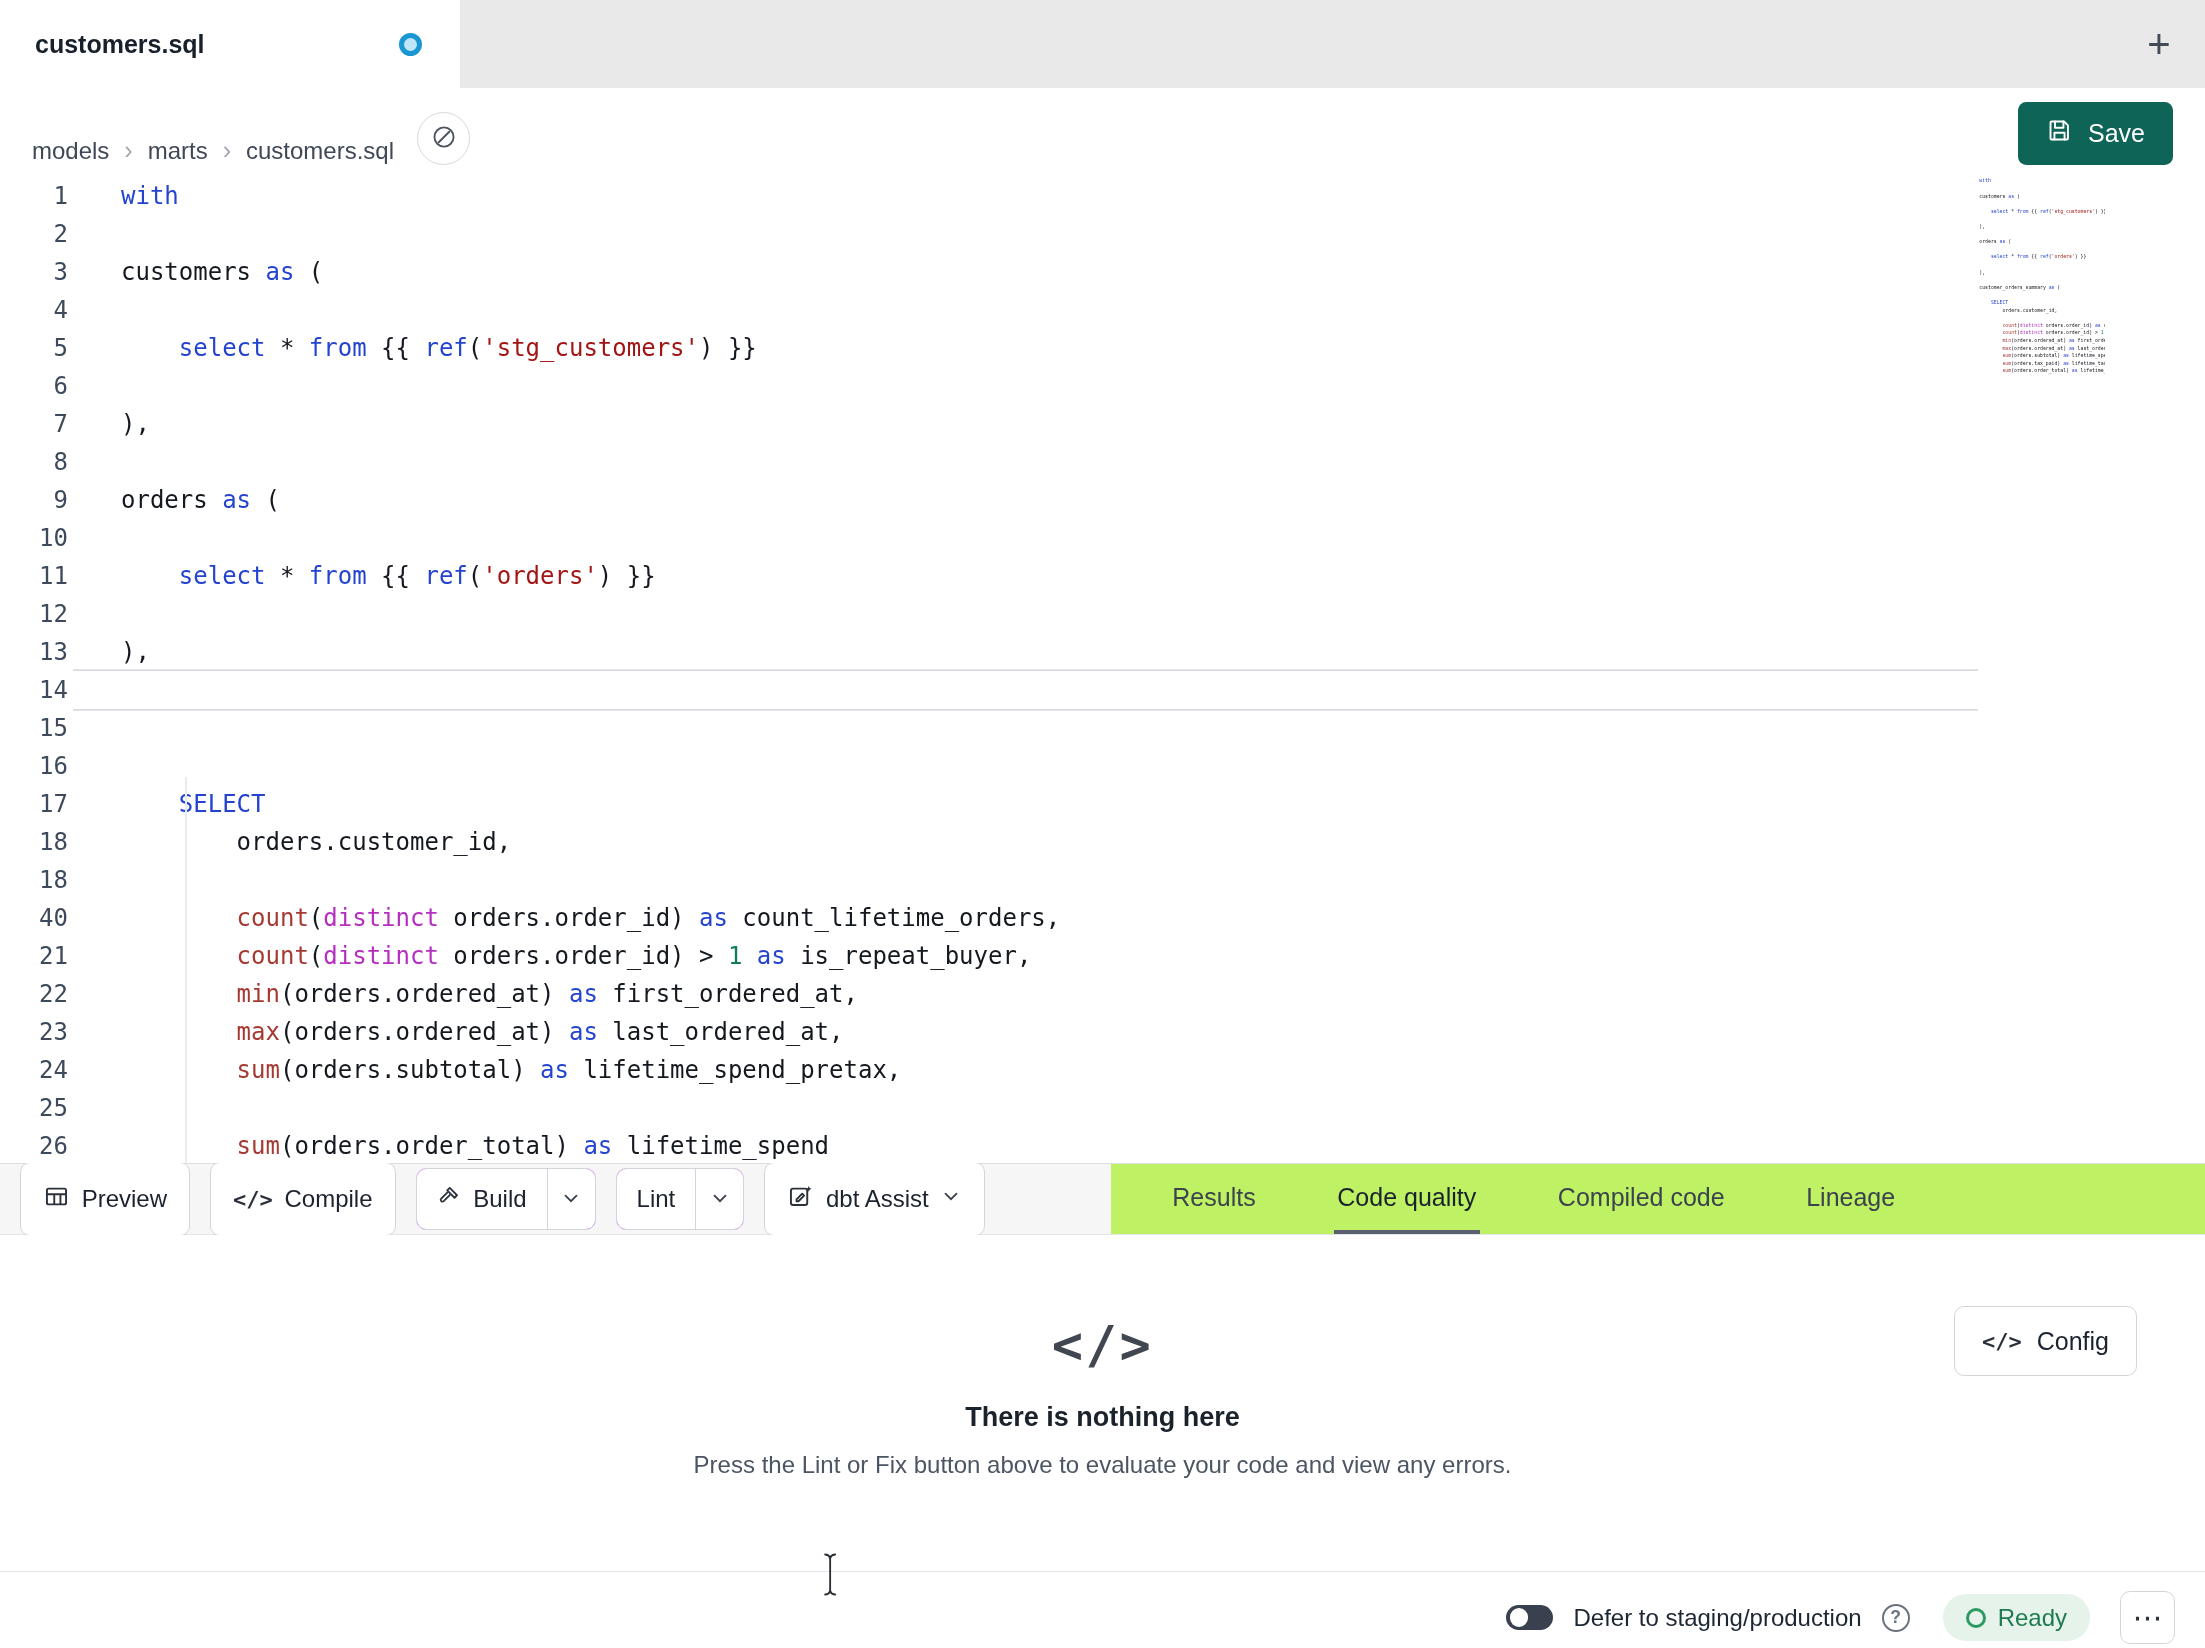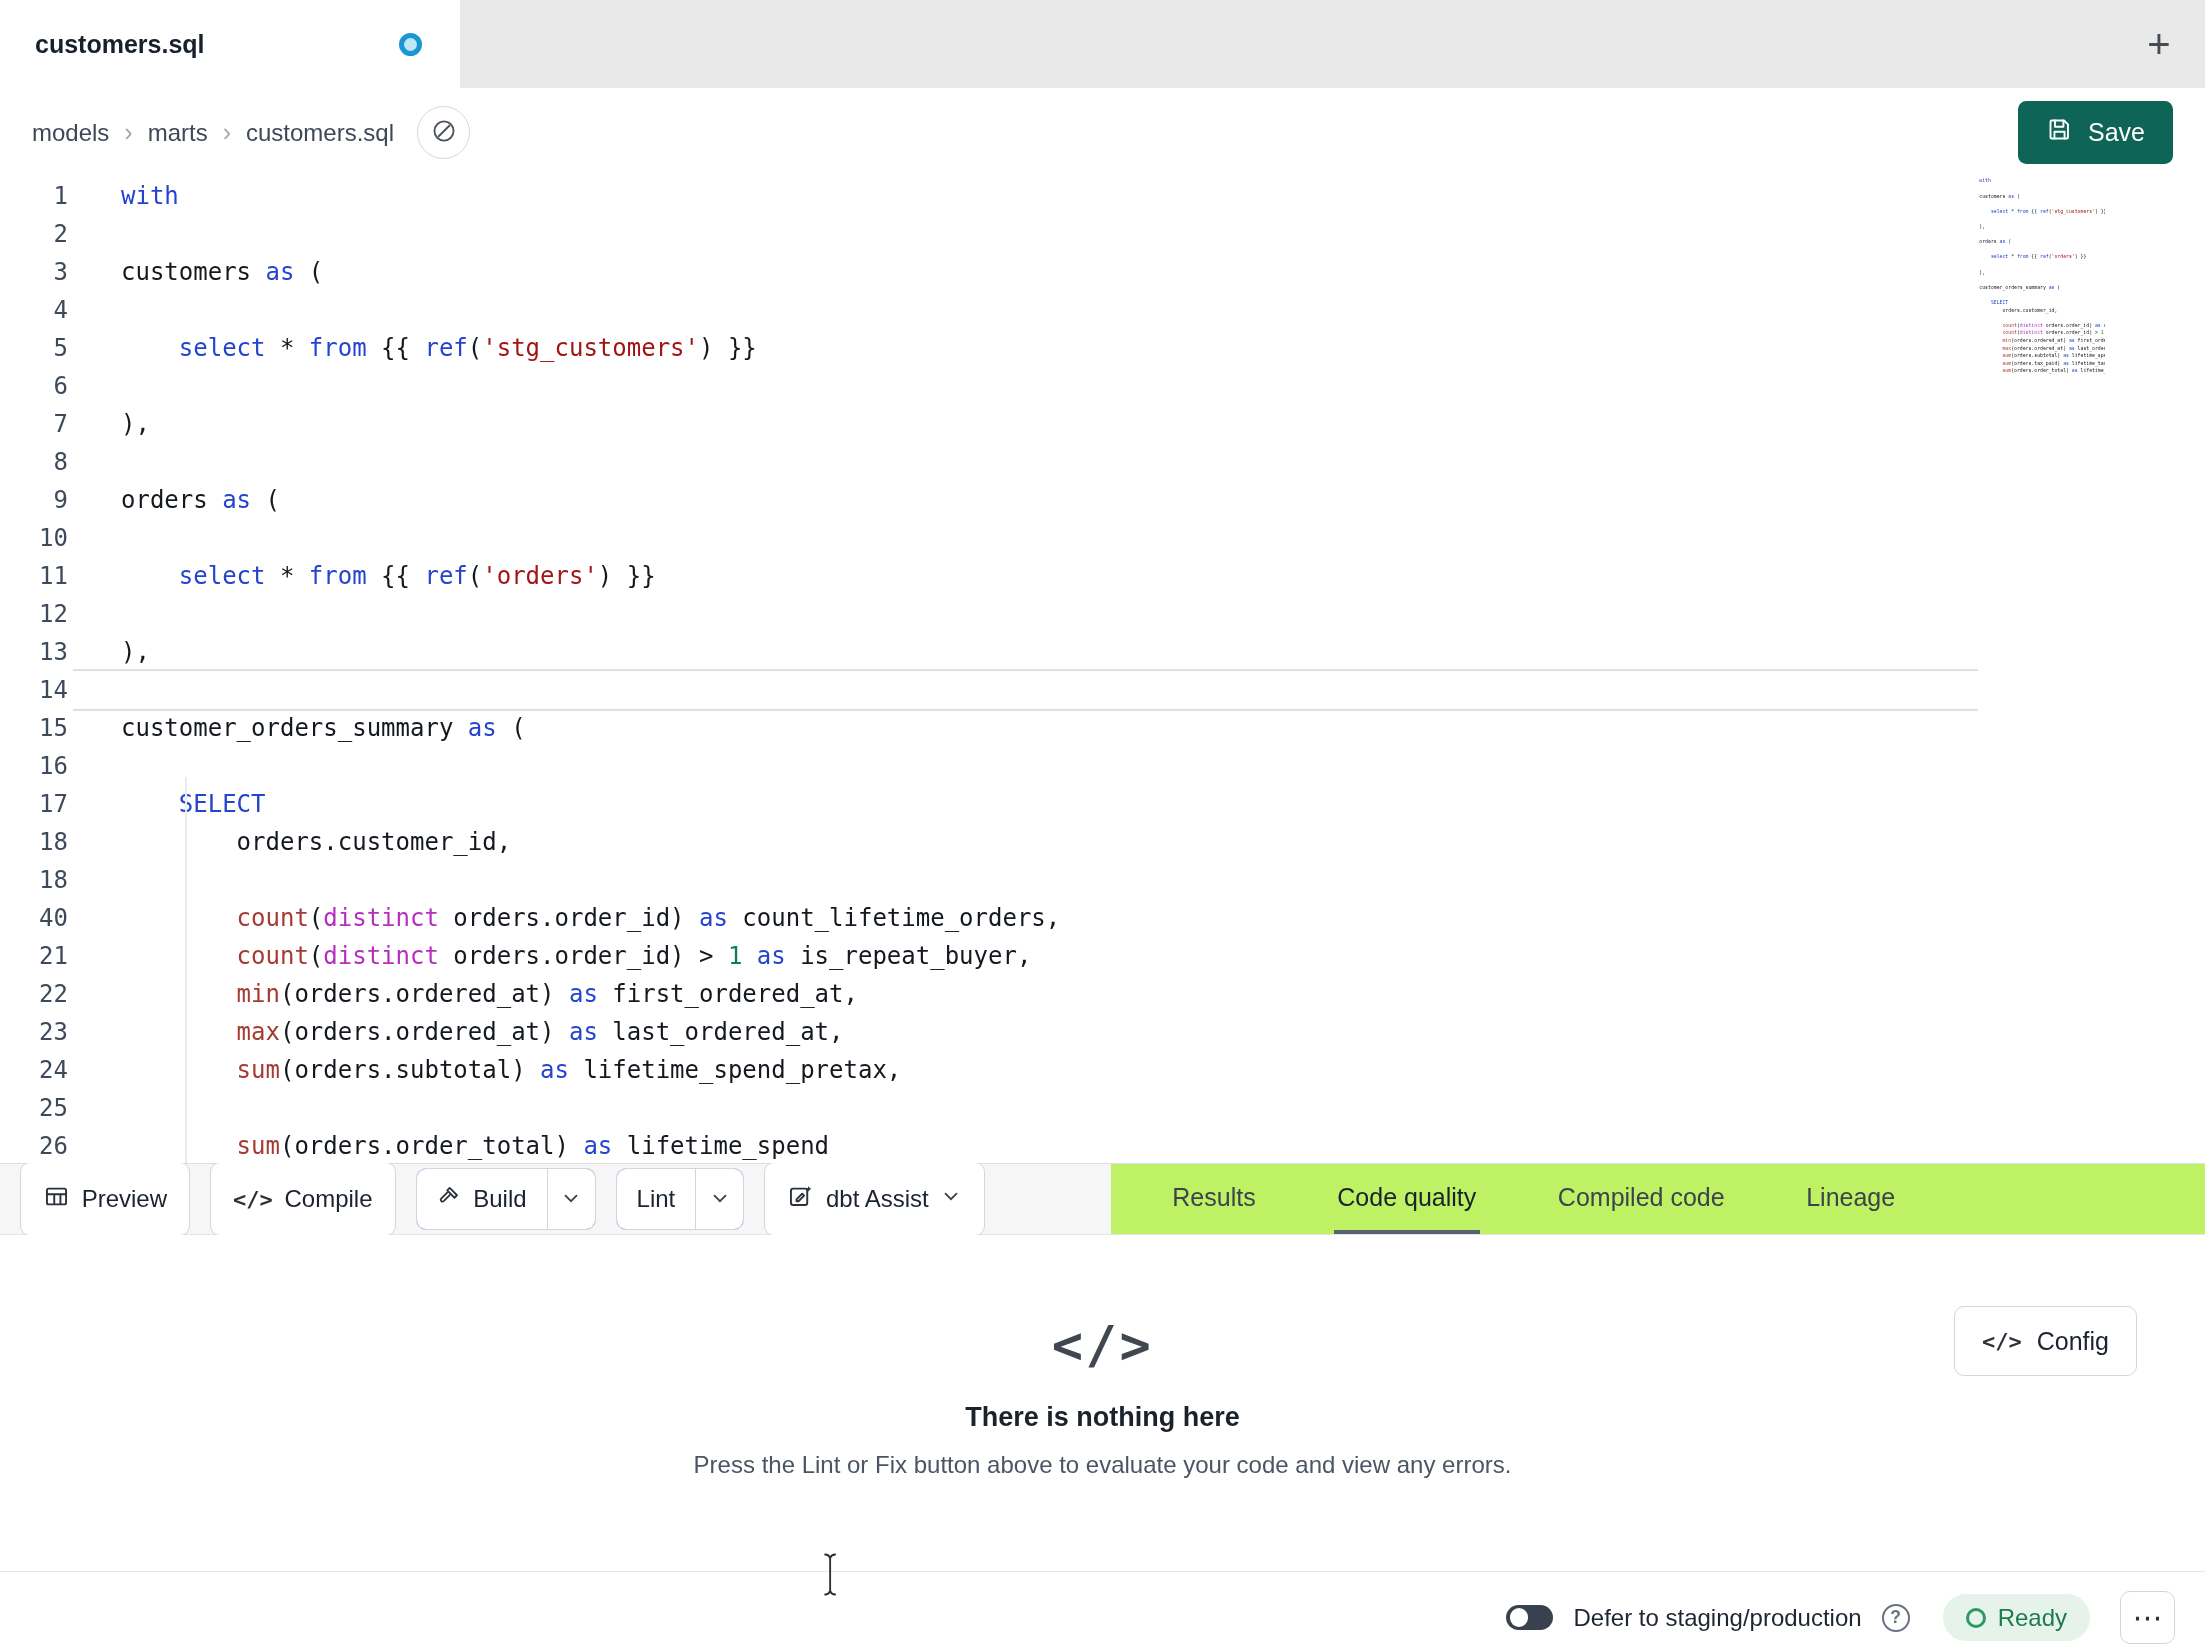--- a/index.html
+++ b/index.html
@@ -10,21 +10,21 @@
   .tab-bar { height: 88px; background: #e9e9ea; display: flex; align-items: stretch; }
   .tab { width: 460px; background: #fff; display: flex; align-items: center;
     padding: 0 35px; position: relative; cursor: default; }
   .tab-label { font-size: 25px; font-weight: 700; color: #17202b; }
   .dot { position: absolute; right: 38px; width: 23px; height: 23px; border-radius: 50%;
     border: 5.8px solid var(--unsaved-dot, #1897d3); background: #bfe6f7; }
   .new-tab { margin-left: auto; width: 92px; display: flex; align-items: center; justify-content: center;
     font-size: 40px; font-weight: 300; color: #444b55; background: transparent; border: none; cursor: pointer; }
 
   
-  .crumb-bar { height: 89px; background: #fff; display: flex; align-items: center; padding: 0 32px; gap: 13.3px; }
+  .crumb-bar { height: 89px; background: #fff; display: flex; align-items: flex-end; padding: 12px 32px; gap: 13.3px; }
   .crumb { font-size: 24px; color: #3f4856; }
   .crumb-sep { font-size: 25px; color: #a2a9b3; padding: 0 1.7px; }
   .crumb-icon-btn { width: 53px; height: 53px; border: 1.7px solid #d6d9de; border-radius: 50%;
     background: #fff; display: flex; align-items: center; justify-content: center; margin-left: 10px; cursor: pointer; }
   .save-btn { margin-left: auto; height: 63px; padding: 0 28px; border: none; border-radius: 8.3px;
     background: var(--save-button, #0d6457); color: #fff; font-size: 25px; font-weight: 500;
     display: flex; align-items: center; gap: 15px; cursor: pointer; font-family: inherit; }
 
   
   .editor { height: 986px; background: #fff; position: relative; overflow: hidden; }
@@ -130,21 +130,21 @@
       <div class="code-row"><span class="gutter">5</span><span class="code-text"><span class="tok-pl">    </span><span class="tok-kw">select</span><span class="tok-pl"> * </span><span class="tok-kw">from</span><span class="tok-pl"> {{ </span><span class="tok-kw">ref</span><span class="tok-pl">(</span><span class="tok-str">'stg_customers'</span><span class="tok-pl">) }}</span></span></div>
       <div class="code-row"><span class="gutter">6</span><span class="code-text"></span></div>
       <div class="code-row"><span class="gutter">7</span><span class="code-text"><span class="tok-pl">),</span></span></div>
       <div class="code-row"><span class="gutter">8</span><span class="code-text"></span></div>
       <div class="code-row"><span class="gutter">9</span><span class="code-text"><span class="tok-pl">orders </span><span class="tok-kw">as</span><span class="tok-pl"> (</span></span></div>
       <div class="code-row"><span class="gutter">10</span><span class="code-text"></span></div>
       <div class="code-row"><span class="gutter">11</span><span class="code-text"><span class="tok-pl">    </span><span class="tok-kw">select</span><span class="tok-pl"> * </span><span class="tok-kw">from</span><span class="tok-pl"> {{ </span><span class="tok-kw">ref</span><span class="tok-pl">(</span><span class="tok-str">'orders'</span><span class="tok-pl">) }}</span></span></div>
       <div class="code-row"><span class="gutter">12</span><span class="code-text"></span></div>
       <div class="code-row"><span class="gutter">13</span><span class="code-text"><span class="tok-pl">),</span></span></div>
       <div class="code-row active"><span class="gutter">14</span><span class="code-text"></span></div>
-      <div class="code-row"><span class="gutter">15</span><span class="code-text"><span class="tok-pl">customer_orders_summary </span><span class="tok-kw">as</span><span class="tok-pl"> (</span></span></div>
+      <div class="code-row"><span class="gutter">15</span></div>
       <div class="code-row"><span class="gutter">16</span><span class="code-text"></span></div>
       <div class="code-row"><span class="gutter">17</span><span class="code-text"><span class="tok-pl">    </span><span class="tok-kw">SELECT</span></span></div>
       <div class="code-row"><span class="gutter">18</span><span class="code-text"><span class="tok-pl">        orders.customer_id,</span></span></div>
       <div class="code-row"><span class="gutter">18</span><span class="code-text"></span></div>
       <div class="code-row"><span class="gutter">40</span><span class="code-text"><span class="tok-pl">        </span><span class="tok-fn">count</span><span class="tok-pl">(</span><span class="tok-kw2">distinct</span><span class="tok-pl"> orders.order_id) </span><span class="tok-kw">as</span><span class="tok-pl"> count_lifetime_orders,</span></span></div>
       <div class="code-row"><span class="gutter">21</span><span class="code-text"><span class="tok-pl">        </span><span class="tok-fn">count</span><span class="tok-pl">(</span><span class="tok-kw2">distinct</span><span class="tok-pl"> orders.order_id) &gt; </span><span class="tok-num">1</span><span class="tok-pl"> </span><span class="tok-kw">as</span><span class="tok-pl"> is_repeat_buyer,</span></span></div>
       <div class="code-row"><span class="gutter">22</span><span class="code-text"><span class="tok-pl">        </span><span class="tok-fn">min</span><span class="tok-pl">(orders.ordered_at) </span><span class="tok-kw">as</span><span class="tok-pl"> first_ordered_at,</span></span></div>
       <div class="code-row"><span class="gutter">23</span><span class="code-text"><span class="tok-pl">        </span><span class="tok-fn">max</span><span class="tok-pl">(orders.ordered_at) </span><span class="tok-kw">as</span><span class="tok-pl"> last_ordered_at,</span></span></div>
       <div class="code-row"><span class="gutter">24</span><span class="code-text"><span class="tok-pl">        </span><span class="tok-fn">sum</span><span class="tok-pl">(orders.subtotal) </span><span class="tok-kw">as</span><span class="tok-pl"> lifetime_spend_pretax,</span></span></div>
       <div class="code-row"><span class="gutter">25</span></div>

